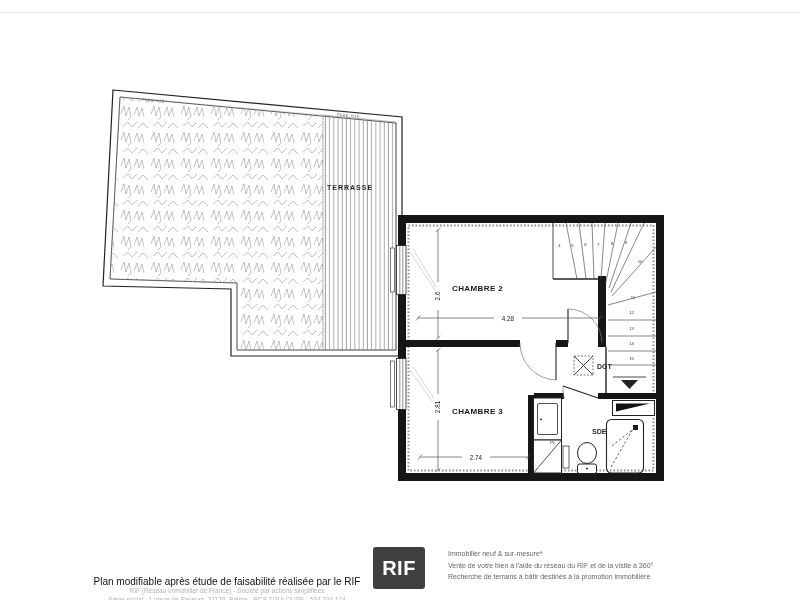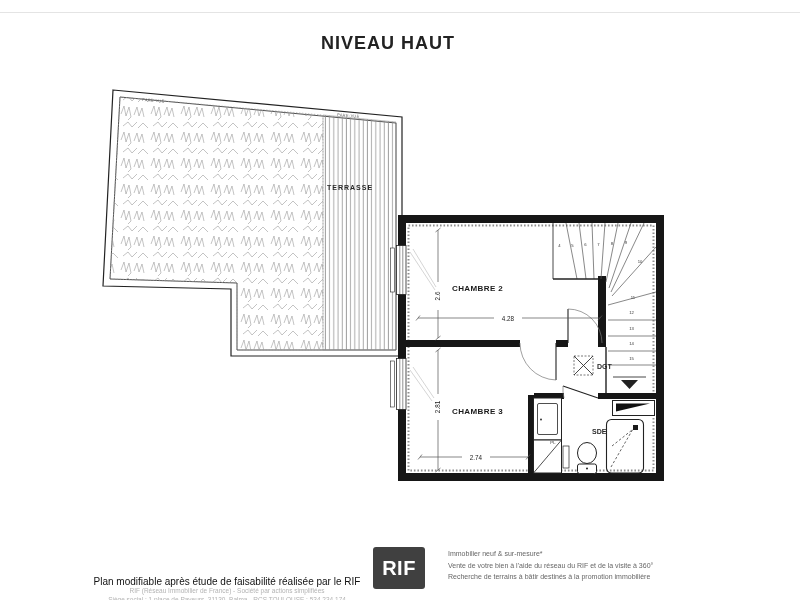--- a/index.html
+++ b/index.html
@@ -23,21 +23,20 @@
   .smlbl{font-size:7px;font-weight:bold;fill:#2a2a2a;}
   .dim{font-size:6.3px;fill:#222;}
   .stairnum{font-size:4.2px;fill:#333;text-anchor:middle;}
   .tinylbl{font-size:4px;fill:#666;letter-spacing:.3px;}
 </style>
 </head>
 <body>
 
 <div id="page">
   <div id="top-rule"></div>
-  <div id="plan-title">NIVEAU HAUT</div>
 
   <svg id="plan-svg" width="800" height="540" viewBox="0 0 800 540">
     <defs>
       <pattern id="grass" width="30" height="26" patternUnits="userSpaceOnUse">
         <path d="M1,10 L4,2 L6,12 L9,3 L11,13 L8,16 M14,11 L17,3 L19,12 L22,4 L24,13 M3,22 L8,18 L12,23 L17,18 M18,24 L23,19 L28,24" stroke="#9a9a9a" stroke-width="0.6" fill="none"></path>
       </pattern>
       <pattern id="deck" width="4.2" height="8" patternUnits="userSpaceOnUse">
         <line x1="2" y1="0" x2="2" y2="8" stroke="#8c8c8c" stroke-width="0.8"></line>
       </pattern>
     </defs>

